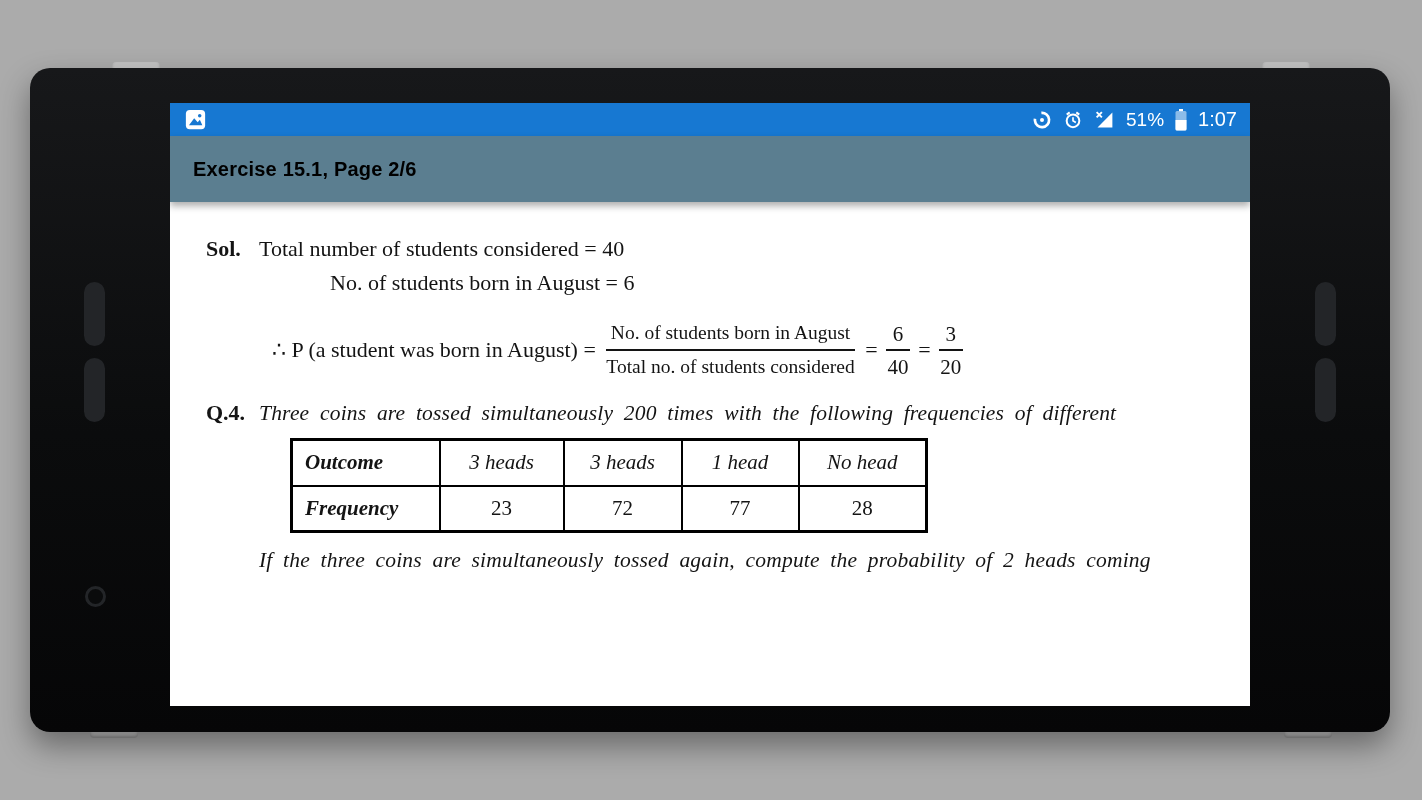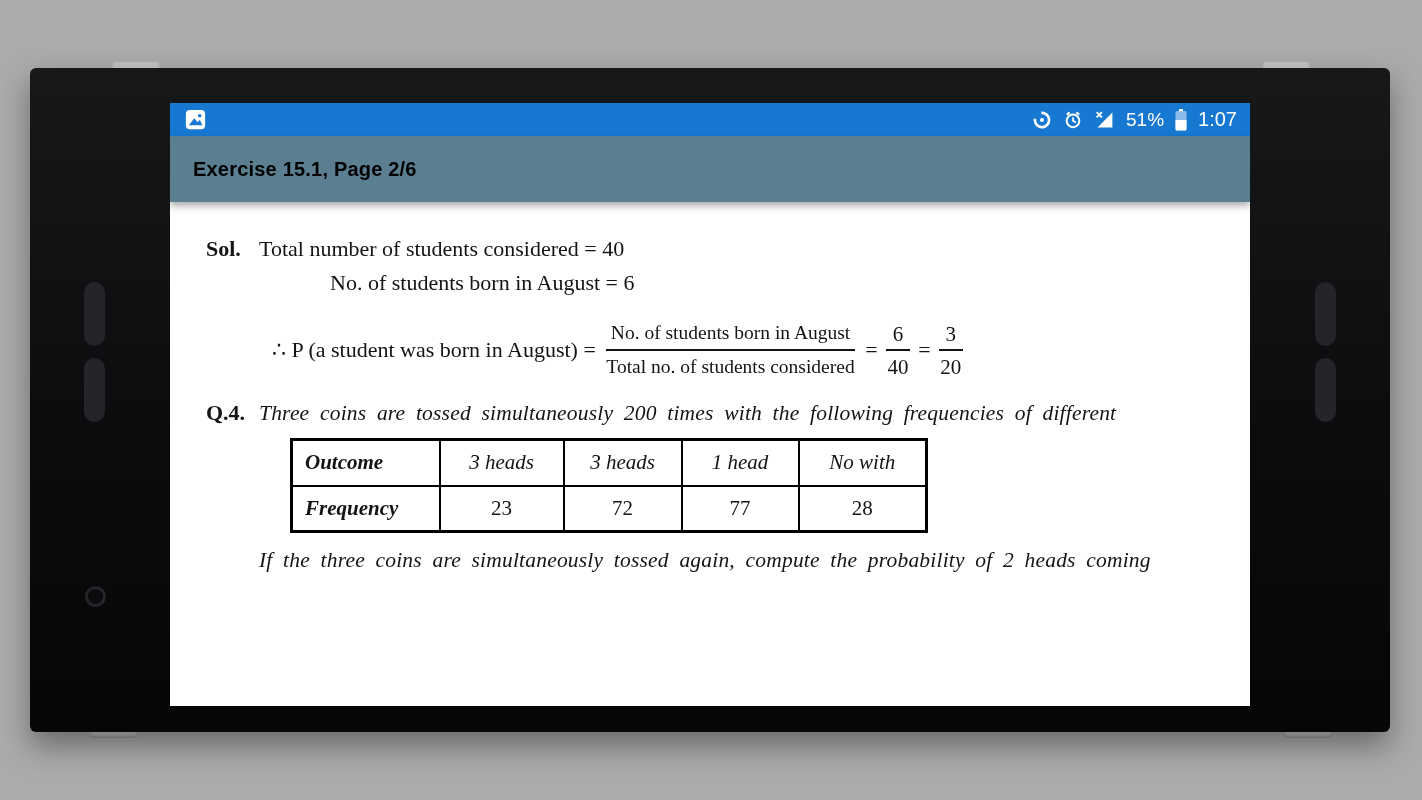--- a/index.html
+++ b/index.html
@@ -7,21 +7,21 @@
   body { background:#ababab; font-family:"Liberation Sans", sans-serif; position:relative; overflow:hidden; }
 
   
   .side-tab { position:absolute; background:#c3c3c3; border-radius:4px; width:48px; height:16px; z-index:0;
               box-shadow: inset 0 -2px 3px rgba(0,0,0,0.25); }
   #tab-tl { left:112px;  top:62px; }
   #tab-bl { left:90px;   top:722px; }
   #tab-tr { left:1262px; top:62px; }
   #tab-br { left:1284px; top:722px; }
 
-  .phone { position:absolute; left:30px; top:68px; width:1360px; height:664px; border-radius:6px;
+  .phone { position:absolute; left:30px; top:68px; width:1360px; height:664px; border-radius:20px;
            background:linear-gradient(180deg,#17181a 0%, #0b0c0d 55%, #060607 100%);
            box-shadow:0 14px 30px rgba(0,0,0,0.38); z-index:1; }
 
   .bezel-pill { position:absolute; width:21px; border-radius:11px; background:#232528; }
   .pill-l1 { left:54px;  top:214px; height:64px; }
   .pill-l2 { left:54px;  top:290px; height:64px; }
   .pill-r1 { right:54px; top:214px; height:64px; }
   .pill-r2 { right:54px; top:290px; height:64px; }
   .bezel-cam { position:absolute; left:55px; top:518px; width:21px; height:21px; border-radius:50%;
                background:#0a0b0c; border:3px solid #232528; }
@@ -173,21 +173,21 @@
               <col style="width:118px">
               <col style="width:117px">
               <col style="width:128px">
           </colgroup>
           <tbody>
               <tr>
             <td class="rowhead">Outcome</td>
             <td>3 heads</td>
             <td>3 heads</td>
             <td>1 head</td>
-            <td>No with</td>
+            <td>No head</td>
           </tr>
           <tr class="vals">
             <td class="rowhead">Frequency</td>
             <td>23</td>
             <td>72</td>
             <td>77</td>
             <td>28</td>
           </tr>
         </tbody>
           </table>

